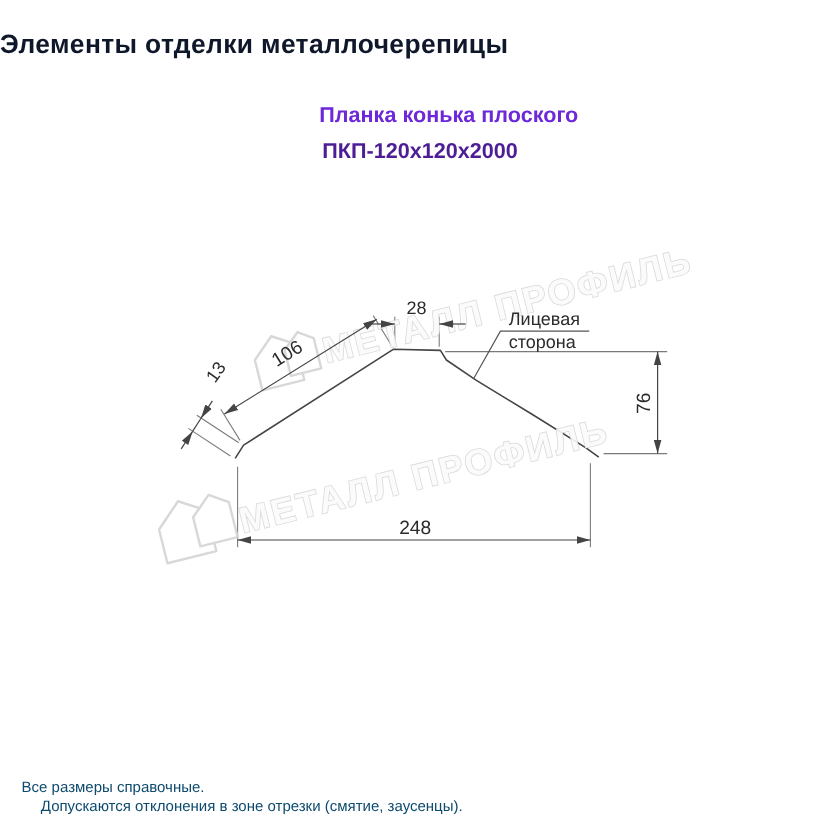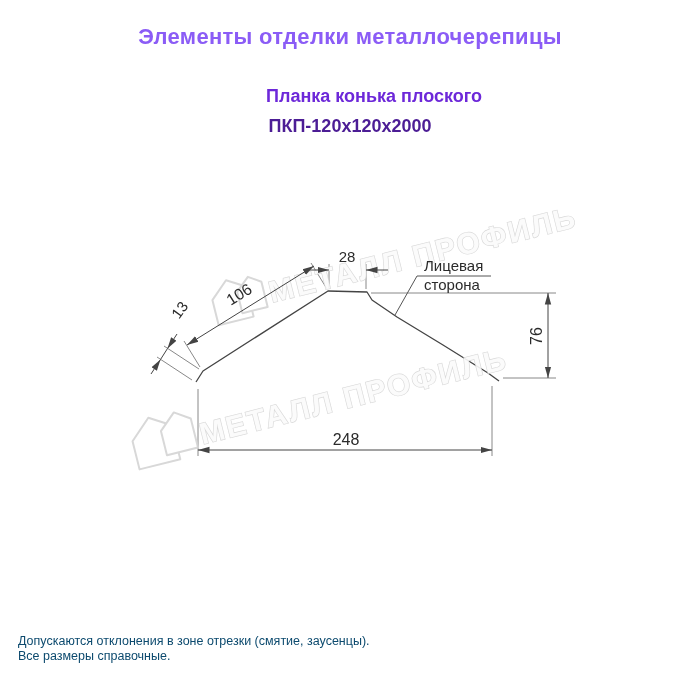--- a/index.html
+++ b/index.html
@@ -1,37 +1,37 @@
 <!DOCTYPE html>
 <html><head>
 <meta charset="utf-8">
 <style>
   html,body{margin:0;padding:0;background:#fff;}
   .page{
     position:relative;width:700px;height:700px;background:#ffffff;
     font-family:"Liberation Sans",sans-serif;overflow:hidden;
   }
   .title{
-    position:absolute;top:24px;left:0;width:700px;text-align:center;
-    font-size:22px;font-weight:bold;color:#8b5cf6;letter-spacing:.3px;
+    position:absolute;top:24px;left:0;width:700px;
+    font-size:22px;font-weight:bold;color:#0f172a;letter-spacing:.3px;
   }
   .subtitle{
     position:absolute;top:86px;left:0;width:700px;text-align:center;
     font-size:18px;font-weight:bold;color:#6d28d9;padding-left:24px;
   }
   .model{
     position:absolute;top:116px;left:0;width:700px;text-align:center;
     font-size:18px;font-weight:bold;color:#4c1d95;
   }
   .drawing{position:absolute;left:0;top:0;width:700px;height:700px;}
   .footer-note{
     position:absolute;left:18px;font-size:12.5px;color:#0c4a6e;line-height:16px;
   }
   .note1{top:648px;}
-  .note2{top:633px;}
+  .note2{top:664px;margin-left:16px;}
 
   
   .profile{stroke:#444444;stroke-width:1.3;fill:none;stroke-linejoin:round;}
   .ext{stroke:#7a7a7a;stroke-width:0.9;fill:none;}
   .dim{stroke:#444444;stroke-width:1;fill:none;}
   .leader{stroke:#555555;stroke-width:1;fill:none;}
   .dimtext{fill:#2b2b2b;font-family:"Liberation Sans",sans-serif;font-size:16px;}
   .dimtext-sm{fill:#2b2b2b;font-family:"Liberation Sans",sans-serif;font-size:15px;}
   .facetext{fill:#2b2b2b;font-family:"Liberation Sans",sans-serif;font-size:15px;}
   .wm-text{

